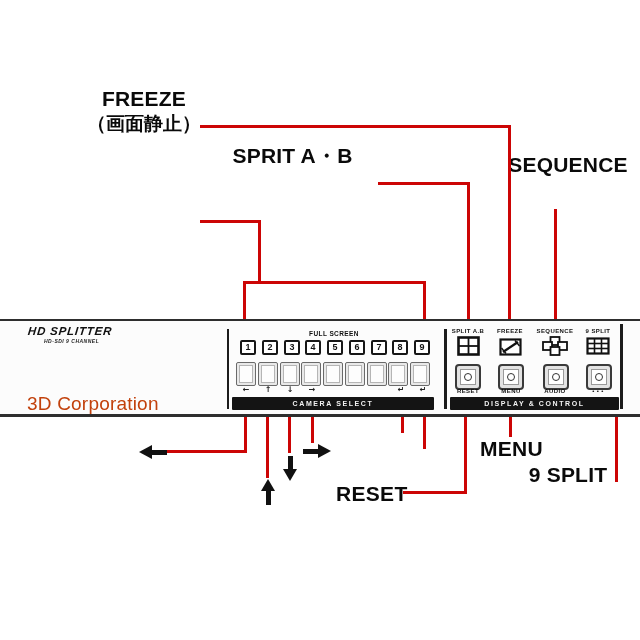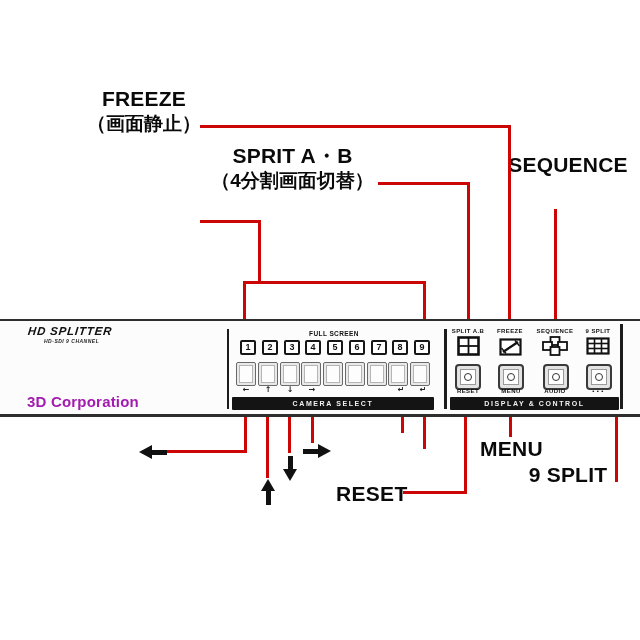--- a/index.html
+++ b/index.html
@@ -44,21 +44,20 @@
 </head>
 <body>
 
 <div class="ann" style="left:85px;top:86px;width:118px;">
   <span class="en">FREEZE</span>
   <span class="jp">（画面静止）</span>
 </div>
 
 <div class="ann" style="left:205px;top:143px;width:175px;">
   <span class="en">SPRIT A・B</span>
-  <span class="jp">（4分割画面切替）</span>
 </div>
 
 <div class="ann" style="left:506px;top:152px;width:124px;">
   <span class="en">SEQUENCE</span>
 </div>
 
 <div class="ann" style="left:2px;top:193px;width:204px;">
 </div>
 
 <div class="red" style="left:200px;top:125px;width:311px;height:3px;"></div>
@@ -90,21 +89,21 @@
 
 <div class="red" style="left:608px;top:351px;width:10px;height:3px;"></div>
 <div class="red" style="left:615px;top:351px;width:3px;height:131px;"></div>
 
 <div class="abs" style="left:0;top:319px;width:640px;height:98px;background:#fcfcfc;">
   <div class="panel-line" style="top:0;height:2px;"></div>
   <div class="panel-line" style="top:95px;height:3px;"></div>
 
   <div class="abs" style="left:28px;top:6px;font-style:italic;font-weight:800;font-size:11.5px;letter-spacing:0.8px;color:#111;transform:skewX(-6deg);">HD SPLITTER</div>
   <div class="abs" style="left:44px;top:19px;font-style:italic;font-weight:700;font-size:5px;letter-spacing:0.5px;color:#222;">HD-SDI 9 CHANNEL</div>
-  <div class="abs" style="left:27px;top:74px;font-weight:700;font-size:15px;color:#a21caf;letter-spacing:0.2px;">3D Corporation</div>
+  <div class="abs" style="left:27px;top:74px;font-weight:400;font-size:19px;color:#c2410c;letter-spacing:0.2px;">3D Corporation</div>
 
   <div class="divider" style="left:227px;top:10px;width:2px;height:80px;"></div>
   <div class="divider" style="left:444px;top:10px;width:2.5px;height:80px;"></div>
   <div class="divider" style="left:620px;top:5px;width:3px;height:85px;"></div>
 
   <div class="tinylabel" style="left:298px;top:11px;width:72px;">FULL SCREEN</div>
 
   <div class="numbtn" style="left:240px;top:21px;">1</div>
   <div class="numbtn" style="left:262px;top:21px;">2</div>
   <div class="numbtn" style="left:284px;top:21px;">3</div>

